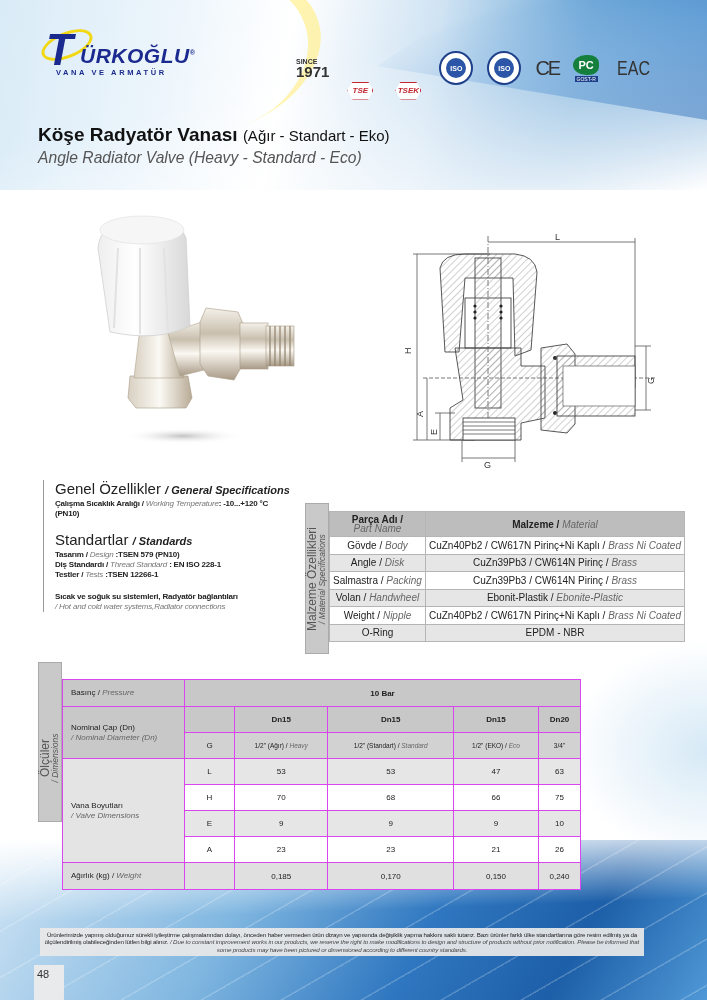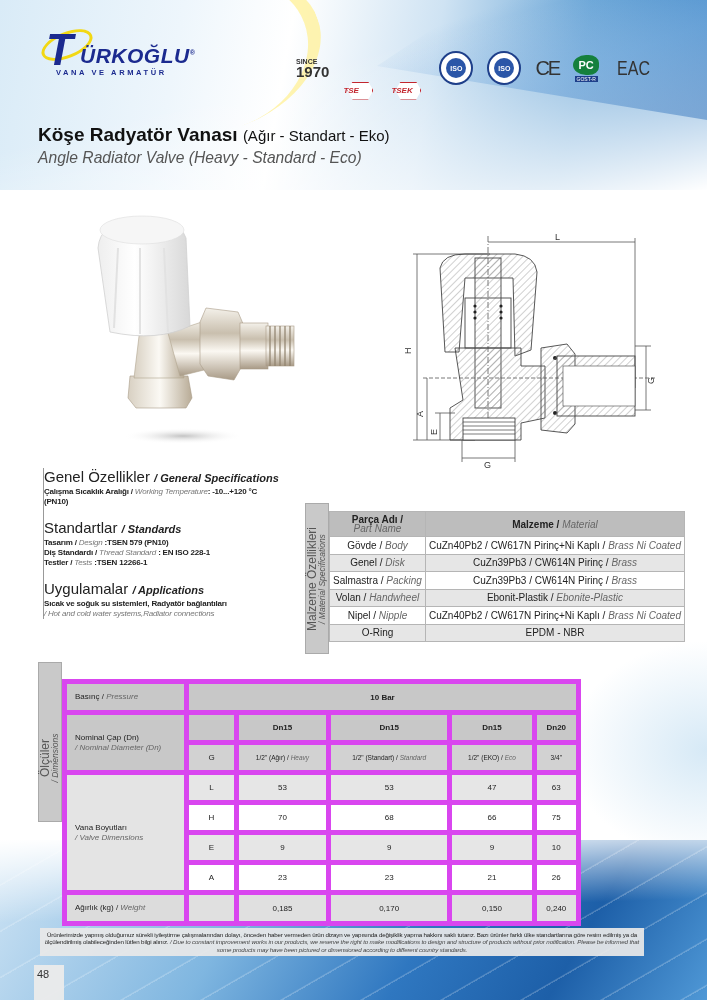--- a/index.html
+++ b/index.html
@@ -63,21 +63,21 @@
   .logo-tag {
     position: absolute; left: 12px; top: 40px; font-size: 7.5px; font-weight: 700;
     color: #1b2a8f; letter-spacing: 2.6px; white-space: nowrap;
   }
 
   .certs { position: absolute; left: 296px; top: 52px; height: 32px; display: flex; align-items: center; gap: 14px; }
   .since { display: flex; flex-direction: column; line-height: 1; color: #333; }
   .since .s1 { font-size: 7px; font-weight: 700; }
   .since .s2 { font-size: 15px; font-weight: 700; margin-top: -1px; }
   .diamond {
-    width: 34px; height: 20px; position: relative; display: flex; align-items: center;  margin-top: 45px;
+    width: 34px; height: 20px; position: relative; display: flex; align-items: center; justify-content: center; margin-top: 45px;
   }
   .diamond::before {
     content: ""; position: absolute; inset: 1px 4px; border: 1.5px solid #c2262e;
     transform: skewX(0deg); clip-path: polygon(0 50%, 20% 0, 80% 0, 100% 50%, 80% 100%, 20% 100%);
     background: #fff;
   }
   .diamond span { position: relative; font-size: 8px; font-weight: 700; color: #c2262e; font-style: italic; }
   .iso {
     width: 34px; height: 34px; border-radius: 50%; border: 2px solid #1e3f8a; background: #fff;
     display: flex; align-items: center; justify-content: center; position: relative;
@@ -100,21 +100,21 @@
   .title-tr .sub { font-size: 15px; font-weight: 400; }
   .title-en { position: absolute; left: 38px; top: 148px; font-size: 17px; font-style: italic; color: #555; white-space: nowrap; transform: scaleX(0.92); transform-origin: left; }
 
   
   .photo { position: absolute; left: 88px; top: 208px; width: 235px; height: 240px; }
 
   
   .drawing { position: absolute; left: 395px; top: 228px; width: 270px; height: 242px; }
 
   
-  .specs { position: absolute; left: 43px; top: 468px; width: 250px; border-left: 1px solid #999; padding-left: 0; }
+  .specs { position: absolute; left: 43px; top: 480px; width: 250px; border-left: 1px solid #999; padding-left: 11px; }
   .specs h2 { font-size: 15px; font-weight: 400; color: #222; line-height: 17px; white-space: nowrap; }
   .specs h2 .en { font-size: 11px; font-weight: 700; font-style: italic; }
   .specs .line { font-size: 8px; line-height: 10px; color: #222; white-space: nowrap; font-weight: 700; letter-spacing: -0.2px; }
   .specs .line .it { font-style: italic; font-weight: 400; color: #777; }
   .specs .gap { height: 12px; }
 
   
   .mat-wrap { position: absolute; left: 305px; top: 503px; width: 350px; height: 150px; }
   .mat-side {
     position: absolute; left: 0; top: 0; width: 24px; height: 151px; background: #c9c9c9;
@@ -139,21 +139,21 @@
 
   
   .dim-wrap { position: absolute; left: 38px; top: 662px; width: 544px; height: 160px; }
   .dim-side {
     position: absolute; left: 0; top: 0; width: 24px; height: 160px; background: #c9c9c9; border: 1px solid #aaa;
   }
   .dim-side .vlabel { position: absolute; left: 50%; top: 60%; transform: translate(-50%,-50%) rotate(-90deg); white-space: nowrap; text-align: center; line-height: 10px; }
   table.dim {
     position: absolute; left: 24px; top: 17px; width: 519px; border-collapse: collapse; font-size: 8px; color: #222;
   }
-  table.dim td { border: 5px solid #d946ef; text-align: center; height: 17px; padding: 8px 3px; white-space: nowrap; }
+  table.dim td { border: 1px solid #d946ef; text-align: center; height: 17px; padding: 8px 3px; white-space: nowrap; }
   table.dim td.lbl { text-align: left; padding-left: 8px; background: #d6d6d6; width: 122px; line-height: 10px; }
   table.dim td.hdr { background: #c8c8c8; font-weight: 700; }
   table.dim td.gcol { width: 50px; }
   table.dim tr.r-press td { background: #c8c8c8; height: 18px; }
   table.dim tr.r-dn td { background: #c8c8c8; font-weight: 700; }
   table.dim tr.r-g td { background: #d2d2d2; font-size: 6.5px; }
   table.dim tr.alt td { background: #e6e6e6; }
   table.dim tr.wht td { background: #ffffff; }
   table.dim tr.r-w td { background: #e0e0e0; }
   table.dim td.lbl-merged { background: #e4e4e4 !important; }
@@ -180,21 +180,21 @@
 <div class="logo">
   <div class="logo-ring"></div>
   <div class="logo-t">T</div>
   <div class="logo-name"><span>ÜRKOĞLU</span><span class="logo-reg">®</span></div>
   <div class="logo-tag">VANA VE ARMATÜR</div>
 </div>
 
 <div class="certs">
   <div class="since">
     <span class="s1">SINCE</span>
-    <span class="s2">1970</span>
+    <span class="s2">1971</span>
   </div>
   <div class="diamond">
       <span>TSE</span>
     </div>
   <div class="diamond">
       <span>TSEK</span>
     </div>
   <div class="iso">
       <span>ISO</span>
     </div>
@@ -337,21 +337,20 @@
   <div class="line">
     <span>Çalışma Sıcaklık Aralığı /</span> <span class="it">Working Temperature</span><span>: -10...+120 °C</span>
   </div>
   <div class="line">(PN10)</div>
   <div class="gap"></div>
   <h2><span>Standartlar</span> <span class="en">/ Standards</span></h2>
   <div class="line"><span>Tasarım /</span> <span class="it">Design</span> <span>:TSEN 579 (PN10)</span></div>
   <div class="line"><span>Diş Standardı /</span> <span class="it">Thread Standard</span> <span>: EN ISO 228-1</span></div>
   <div class="line"><span>Testler /</span> <span class="it">Tests</span> <span>:TSEN 12266-1</span></div>
   <div class="gap"></div>
-  <h2><span>Uygulamalar</span> <span class="en">/ Applications</span></h2>
   <div class="line">Sıcak ve soğuk su sistemleri, Radyatör bağlantıları</div>
   <div class="line"><span class="it">/ Hot and cold water systems,Radiator connections</span></div>
 </div>
 
 <div class="mat-wrap">
   <div class="mat-side">
     <div class="vlabel">
       <span class="a">Malzeme Özellikleri</span>
       <span class="b">/ Material Specifications</span>
     </div>
@@ -360,33 +359,33 @@
     <tbody>
         <tr>
       <th><span>Parça Adı /</span><br><span class="it">Part Name</span></th>
       <th><span>Malzeme /</span> <span class="it">Material</span></th>
     </tr>
     <tr>
           <td class="part"><span>Gövde /</span> <span class="it">Body</span></td>
           <td><span>CuZn40Pb2 / CW617N Pirinç+Ni Kaplı /</span> <span class="it">Brass Ni Coated</span></td>
         </tr>
     <tr>
-          <td class="part"><span>Genel /</span> <span class="it">Disk</span></td>
+          <td class="part"><span>Angle /</span> <span class="it">Disk</span></td>
           <td><span>CuZn39Pb3 / CW614N Pirinç /</span> <span class="it">Brass</span></td>
         </tr>
     <tr>
           <td class="part"><span>Salmastra /</span> <span class="it">Packing</span></td>
           <td><span>CuZn39Pb3 / CW614N Pirinç /</span> <span class="it">Brass</span></td>
         </tr>
     <tr>
           <td class="part"><span>Volan /</span> <span class="it">Handwheel</span></td>
           <td><span>Ebonit-Plastik /</span> <span class="it">Ebonite-Plastic</span></td>
         </tr>
     <tr>
-          <td class="part"><span>Nipel /</span> <span class="it">Nipple</span></td>
+          <td class="part"><span>Weight /</span> <span class="it">Nipple</span></td>
           <td><span>CuZn40Pb2 / CW617N Pirinç+Ni Kaplı /</span> <span class="it">Brass Ni Coated</span></td>
         </tr>
     <tr>
           <td class="part"><span>O-Ring</span></td>
           <td><span>EPDM - NBR</span></td>
         </tr>
   </tbody>
     </table>
 </div>
 

